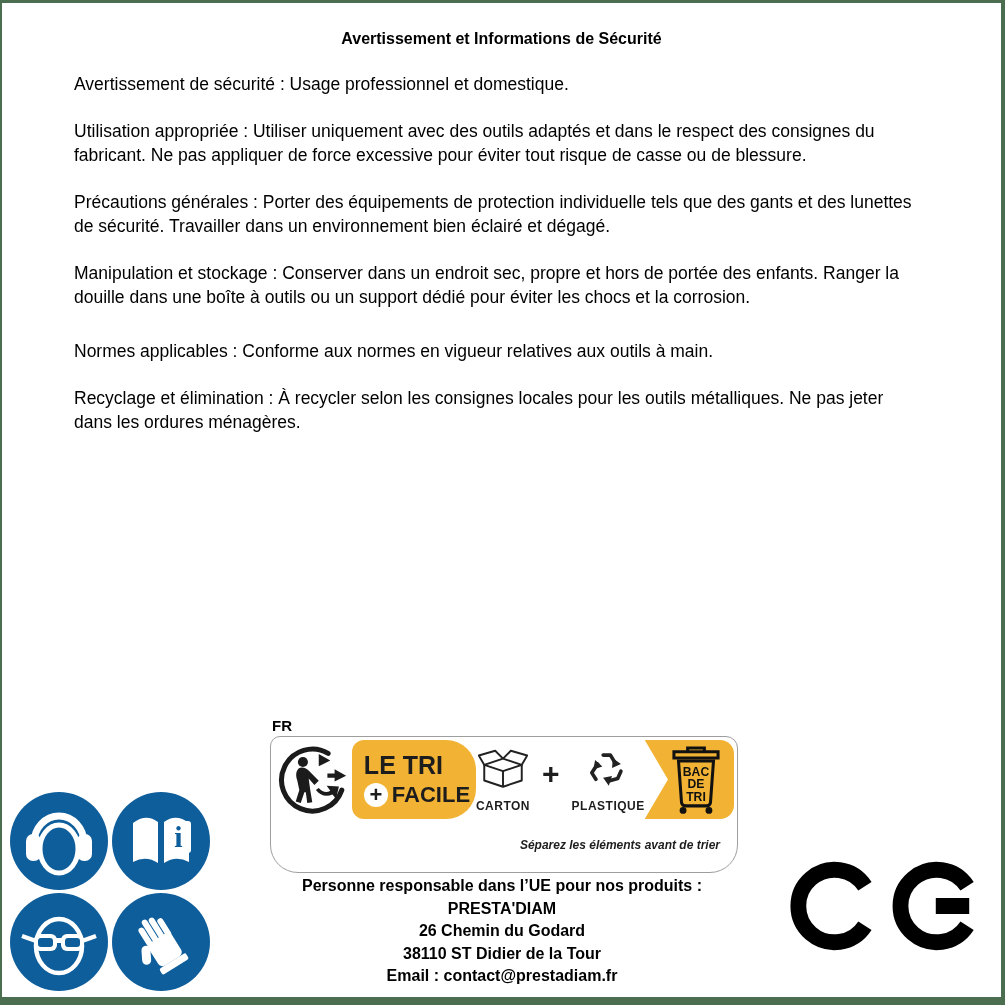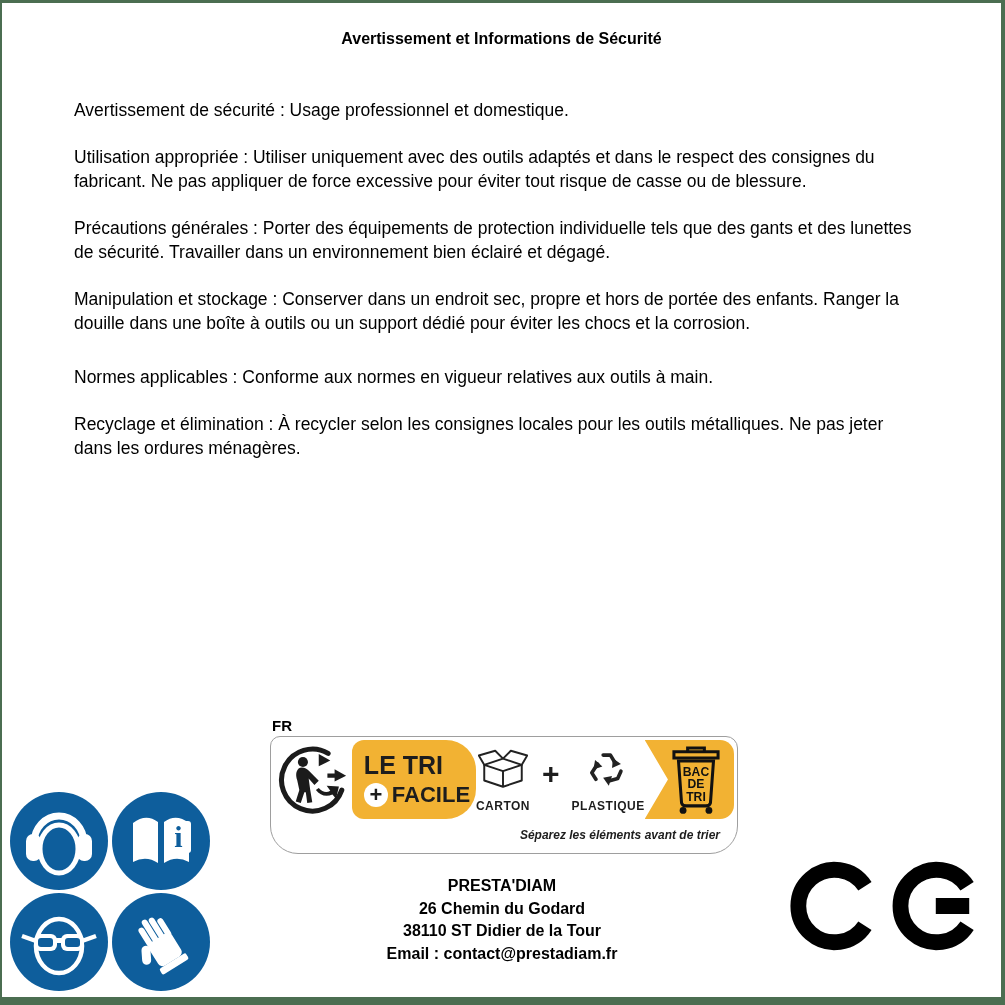--- a/index.html
+++ b/index.html
@@ -15,21 +15,21 @@
     color:#000;
     overflow:hidden;
   }
   .doc-title{
     margin-top:27px;
     text-align:center;
     font-size:16px;
     font-weight:bold;
   }
   .content{
-    margin:50px 76px 0 72px;
+    margin:24px 76px 0 72px;
   }
   .content p{
     font-size:17.5px;
     line-height:24px;
     margin:0 0 23px 0;
   }
   .content p.extra-gap{margin-top:30px;}
 
   
   .icons-grid{
@@ -37,21 +37,21 @@
     display:grid;
     grid-template-columns:102px 102px;
     grid-auto-rows:101px;
   }
   .icons-grid .cell{width:102px;height:101px;display:flex;align-items:center;justify-content:center;}
 
   
   .recycle-block{position:absolute;left:268px;top:714px;width:470px;}
   .fr-label{font-size:15px;font-weight:bold;margin:0 0 2px 2px;}
   .recycle-box{
-    width:468px;height:118px;box-sizing:border-box;
+    width:468px;height:137px;box-sizing:border-box;
     background:#fff;
     border:1.5px solid #9e9e9e;
     border-radius:10px 12px 28px 28px;
     display:flex;flex-direction:column;
     padding:3px 3px 2px 3px;
   }
   .band{display:flex;height:79px;}
   .seg-triman{width:82px;display:flex;align-items:center;justify-content:center;}
   .seg-letri{
     width:130px;background:#F2B233;
@@ -218,20 +218,21 @@
           <text x="35" y="57" text-anchor="middle" font-family="Liberation Sans, sans-serif" font-weight="bold" font-size="16" fill="#111">DE</text>
           <text x="35" y="73" text-anchor="middle" font-family="Liberation Sans, sans-serif" font-weight="bold" font-size="16" fill="#111">TRI</text>
         </svg>
       </div>
     </div>
     <div class="caption-row">Séparez les éléments avant de trier</div>
   </div>
 </div>
 
 <div class="responsible">
+  <div>Personne responsable dans l’UE pour nos produits :</div>
   <div>PRESTA'DIAM</div>
   <div>26 Chemin du Godard</div>
   <div>38110 ST Didier de la Tour</div>
   <div>Email : contact@prestadiam.fr</div>
 </div>
 
 <div class="ce-mark">
   <svg width="195" height="110" viewBox="0 0 210 110">
     <g fill="none" stroke="#000" stroke-width="17">
       <path d="M80.7,33.8 A39,39 0 1 0 80.7,76.2"></path>

